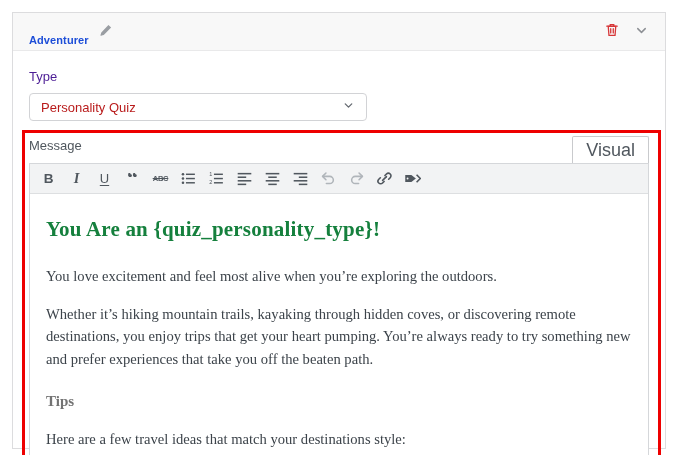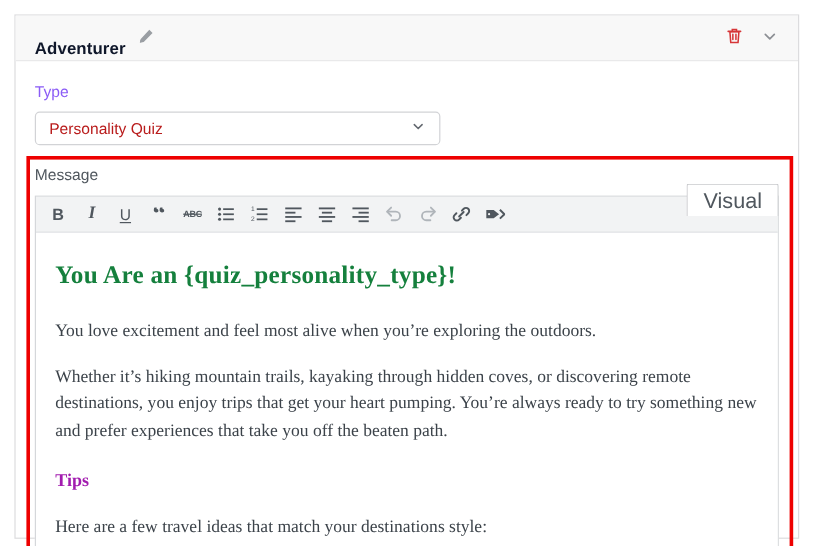--- a/index.html
+++ b/index.html
@@ -5,35 +5,35 @@
   html,body{margin:0;padding:0;width:680px;height:455px;background:#fff;
     font-family:"Liberation Sans",sans-serif;-webkit-font-smoothing:antialiased;}
   *{box-sizing:border-box;}
 
   .card{position:absolute;left:12px;top:12px;width:654px;height:437px;
     border:1px solid #dcdcde;background:#fff;}
 
   .card-header{height:38px;display:flex;align-items:center;justify-content:space-between;
     background:#f8f8f8;border-bottom:1px solid #e9e9ea;padding:0 16px;}
   .header-left{display:flex;align-items:center;gap:9px;}
-  .panel-title{font-size:14px;font-weight:700;color:#0f172a;letter-spacing:.1px;margin-top:16px;}
+  .panel-title{font-size:11px;font-weight:700;color:#1d4ed8;letter-spacing:.1px;margin-top:16px;}
   .header-right{display:flex;align-items:center;gap:14px;}
   .icon-btn{display:flex;align-items:center;justify-content:center;cursor:pointer;background:none;border:none;padding:0;}
 
   .card-body{padding:13px 16px 0;}
-  .field-label{display:block;font-size:13px;color:#8b5cf6;margin:5px 0 9px;}
+  .field-label{display:block;font-size:13px;color:#4c1d95;margin:5px 0 9px;}
   .select{width:338px;height:28px;border:1px solid #d2d3d6;border-radius:4px;background:#fff;
     display:flex;align-items:center;justify-content:space-between;padding:0 11px;
     font-size:13px;color:#b91c1c;cursor:pointer;}
 
   .message-wrap{position:relative;margin-top:15px;}
   .annotation-box{position:absolute;left:-7px;right:-12px;top:-6px;bottom:8px;
     border:3px solid #ee0000;z-index:6;pointer-events:none;}
 
-  .message-top{display:flex;justify-content:space-between;align-items:flex-end;height:27px;flex-direction:column;}
+  .message-top{display:flex;justify-content:space-between;align-items:flex-end;height:27px;}
   .message-label{font-size:13px;color:#50575e;align-self:flex-start;padding-top:2px;}
   .editor-tabs{display:flex;gap:5px;}
   .tab{height:27px;padding:0 13px;font-size:18px;color:#50575e;display:flex;align-items:center;
     border:1px solid #c9cacd;border-bottom:none;background:#e8e8ea;border-radius:2px 2px 0 0;cursor:pointer;font-family:inherit;}
   .tab.active{background:#fff;}
 
   .editor{border:1px solid #d5d7da;background:#fff;}
   .toolbar{height:30px;background:#f2f3f4;border-bottom:1px solid #dddfe1;
     display:flex;align-items:center;padding:0 5px;gap:1px;}
   .tbtn{width:27px;height:24px;display:flex;align-items:center;justify-content:center;
@@ -42,21 +42,21 @@
   .g-bold{font-weight:700;font-size:13.5px;font-family:"Liberation Sans",sans-serif;}
   .g-italic{font-family:"Liberation Serif",serif;font-style:italic;font-weight:700;font-size:14.5px;}
   .g-underline{font-size:13px;text-decoration:underline;text-underline-offset:2px;}
   .g-blockquote{font-family:"Liberation Serif",serif;font-weight:700;font-size:22px;line-height:10px;height:12px;overflow:hidden;}
   .g-strikethrough{font-size:7.5px;font-weight:700;text-decoration:line-through;letter-spacing:-.2px;}
 
   .content{padding:15px 16px 6px;font-family:"Liberation Serif",serif;color:#3c434a;
     font-size:14.6px;line-height:1.56;min-height:238px;background:#fff;}
   .content h1{font-size:21px;font-weight:700;color:#15803d;margin:4px 0 19px;letter-spacing:.2px;}
   .content p{margin:0 0 15px;}
-  .content h3{font-size:15px;font-weight:700;margin:19px 0 15px;color:#a21caf;}
+  .content h3{font-size:15px;font-weight:700;margin:19px 0 15px;color:#737373;}
 </style>
 </head>
 <body>
 
 <section class="card">
   <header class="card-header">
     <div class="header-left">
       <span class="panel-title">Adventurer</span>
       <button class="icon-btn">
         <span>

